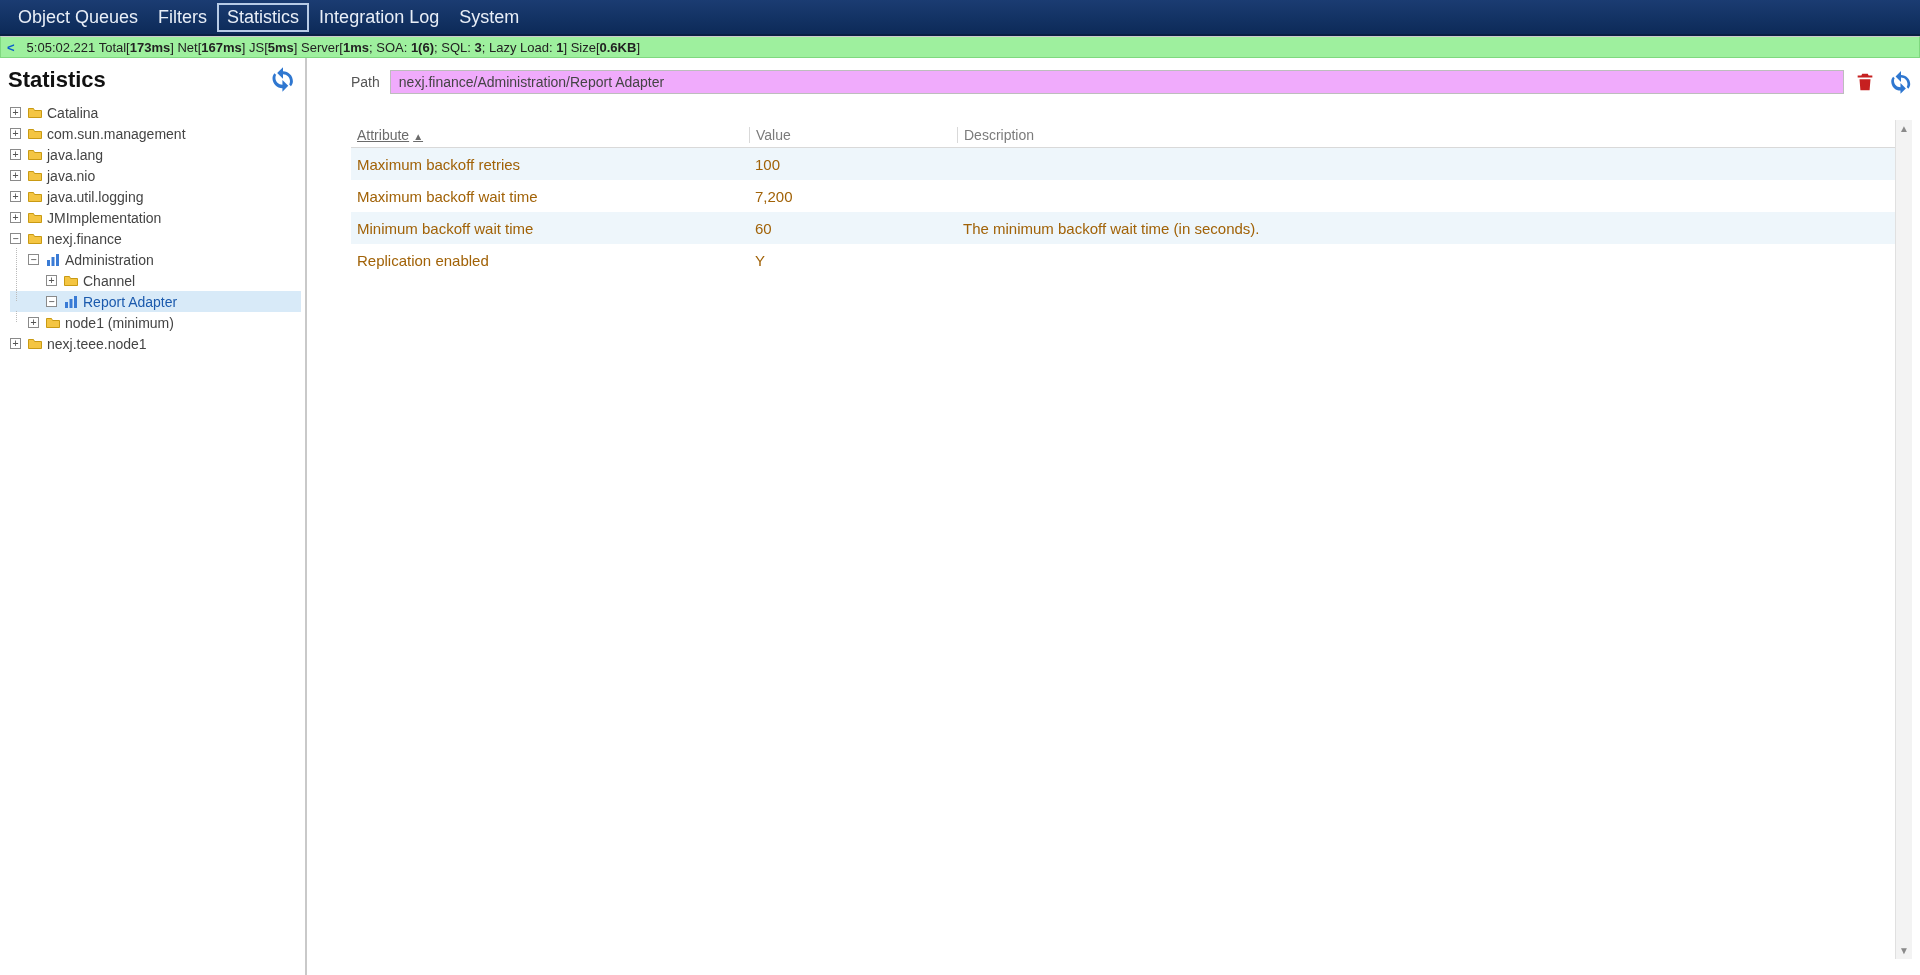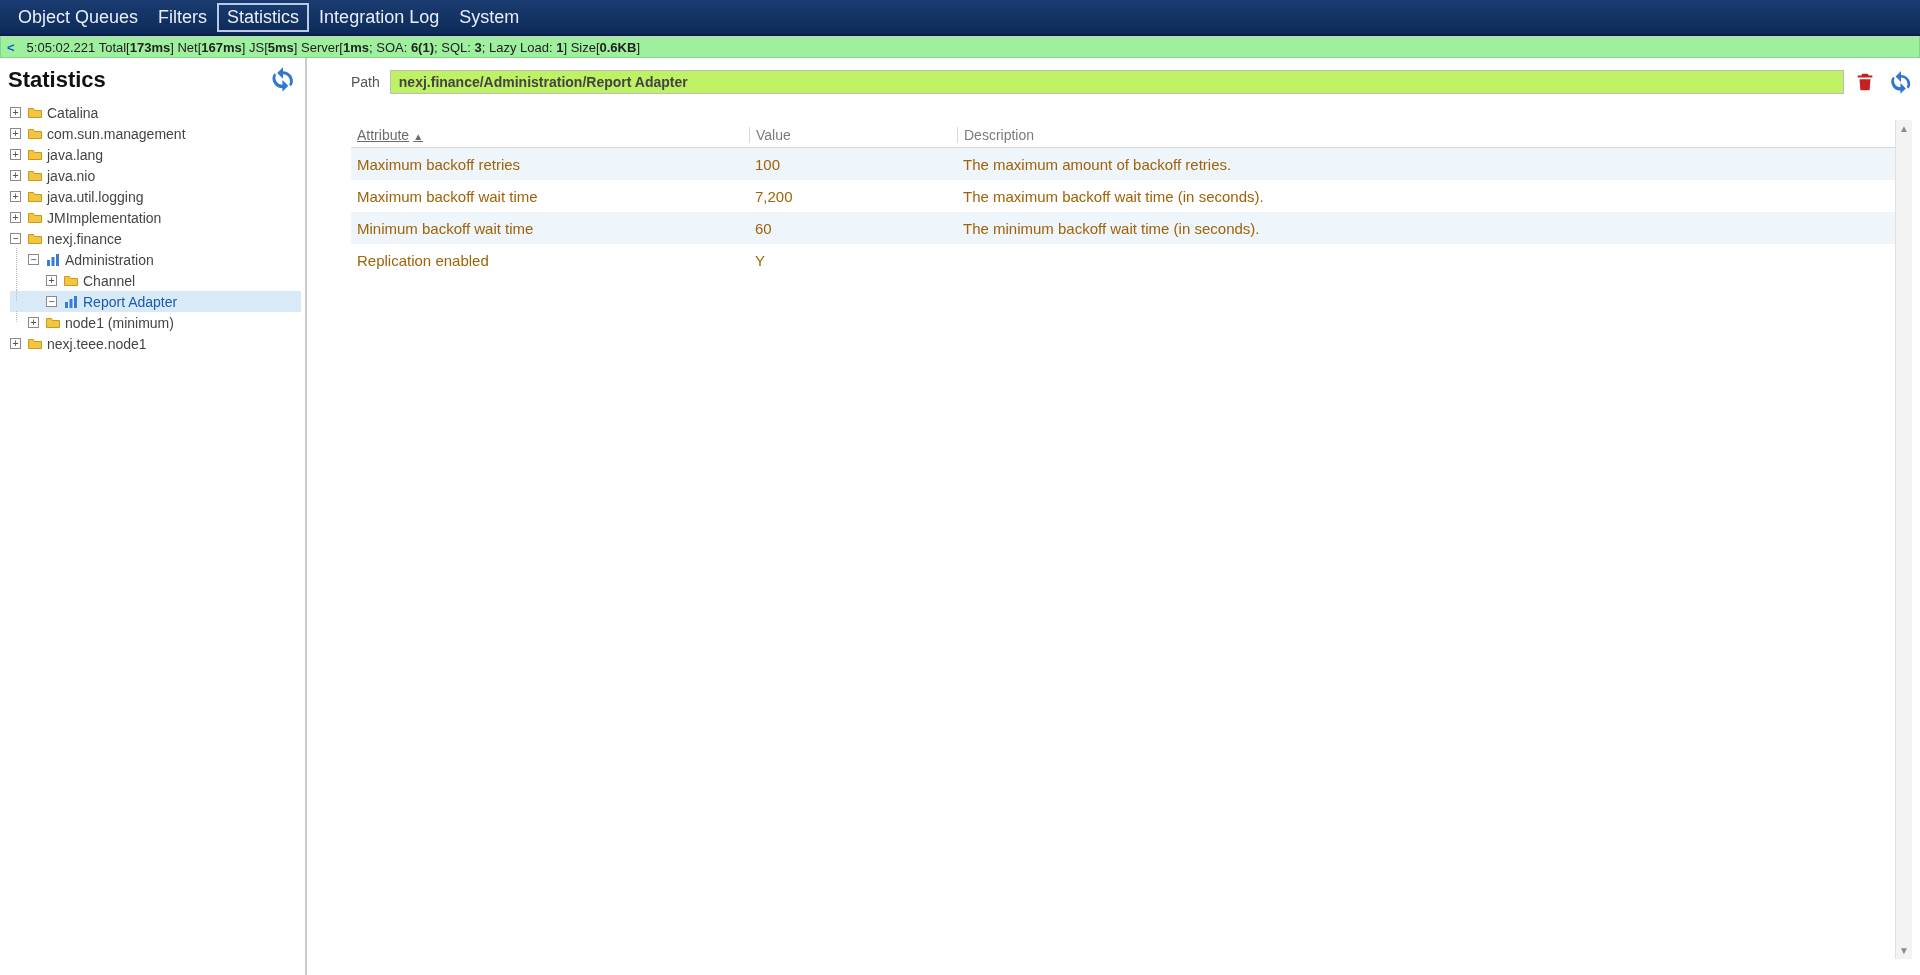--- a/index.html
+++ b/index.html
@@ -78,21 +78,21 @@
     .tree-row.selected .label { color:#1b5aad;  }
     .indent { display:inline-block;}
     .w1 { width: 18px;}
     .w2 { width: 36px;}
 
     
     .content { flex: 1; display:flex; flex-direction:column; padding: 6px 8px 16px 12px; margin-left: 32px; }
     .path-row { display:flex; align-items:center; gap:10px; height: 36px;}
     .path-row .path-label { color:#555; font-size:14px;}
     .path-row input {
-      flex:1; height:24px; border:1px solid #bdbdbd; background:#bef264; padding:0 8px; color:#444; font-size:14px;font-weight:bold;
+      flex:1; height:24px; border:1px solid #bdbdbd; background:#f0abfc; padding:0 8px; color:#444; font-size:14px;
     }
     .trash-icon, .refresh-icon2 { width:24px; height:24px; cursor:pointer;}
     .trash-icon { color:#c62020;}
 
     
     .table-wrap { position:relative; margin-top: 20px; flex:1; overflow:hidden;}
     .grid-header { display:flex; border-bottom:1px solid #d9d9d9; color:#7b7b7b; font-size:14px; height:28px; align-items:flex-end; padding-bottom:4px;}
     .col { padding-left: 6px;}
     .col.attr { width: 398px; }
     .col.val  { width: 208px; border-left:1px solid #d9d9d9;}
@@ -127,21 +127,21 @@
 </div>
 
 <div class="statusbar">
   <span class="back-arrow">&lt;</span>
   <span>
     <span>5:05:02.221</span>
     Total[<b>173ms</b>]
     Net[<b>167ms</b>]
     JS[<b>5ms</b>]
     Server[<b>1ms</b>;
-    SOA: <b>6(1)</b>;
+    SOA: <b>1(6)</b>;
     SQL: <b>3</b>;
     Lazy Load: <b>1</b>]
     Size[<b>0.6KB</b>]
   </span>
 </div>
 
 <div class="main">
 
   <div class="sidebar">
     <div class="sidebar-header">
@@ -300,26 +300,24 @@
         <div class="col attr">
           <span>Attribute</span><span class="sort-arrow">▲</span>
         </div>
         <div class="col val">Value</div>
         <div class="col desc">Description</div>
       </div>
       <div class="grid-body">
         <div class="grid-row">
           <div class="cell attr">Maximum backoff retries</div>
           <div class="cell val">100</div>
-          <div class="cell desc">The maximum amount of backoff retries.</div>
         </div>
         <div class="grid-row">
           <div class="cell attr">Maximum backoff wait time</div>
           <div class="cell val">7,200</div>
-          <div class="cell desc">The maximum backoff wait time (in seconds).</div>
         </div>
         <div class="grid-row">
           <div class="cell attr">Minimum backoff wait time</div>
           <div class="cell val">60</div>
           <div class="cell desc">The minimum backoff wait time (in seconds).</div>
         </div>
         <div class="grid-row">
           <div class="cell attr">Replication enabled</div>
           <div class="cell val">Y</div>
         </div>

